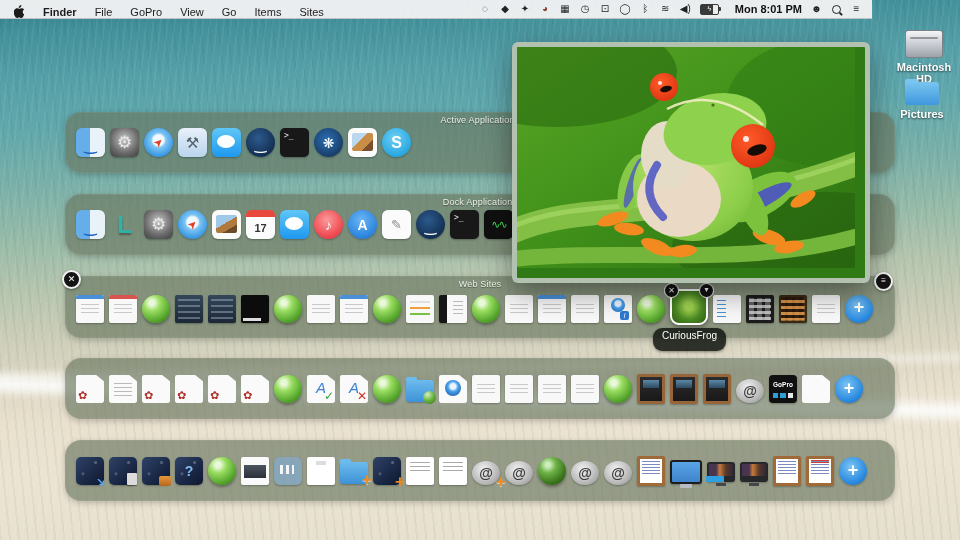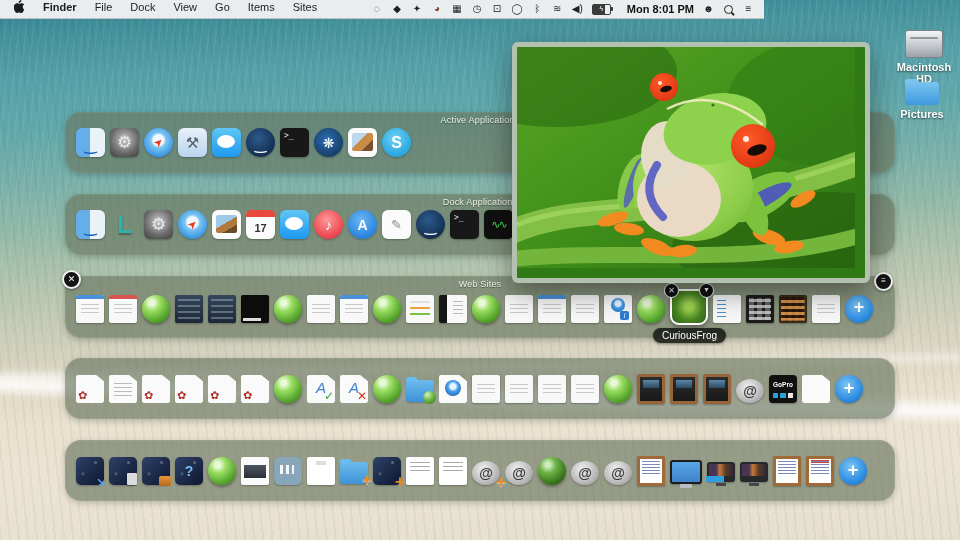--- a/index.html
+++ b/index.html
@@ -18,23 +18,23 @@
     background:
       repeating-linear-gradient(96deg, rgba(255,255,255,.055) 0 2px, rgba(255,255,255,0) 2px 7px),
       repeating-linear-gradient(84deg, rgba(10,60,70,.05) 0 2px, rgba(0,0,0,0) 2px 9px);}
   .foam{position:absolute;left:-20px;right:-20px;height:26px;z-index:1;
     background:linear-gradient(180deg, rgba(255,255,255,0), rgba(255,255,255,.85) 45%, rgba(255,255,255,.9) 62%, rgba(238,231,216,.15));
     filter:blur(3px);}
   .foam1{top:384px;transform:rotate(1.6deg);}
   .foam2{top:360px;height:14px;opacity:.5;transform:rotate(-1.2deg);}
 
   
-  .menubar{position:absolute;left:0;top:0;width:764px;height:18px;z-index:100;
+  .menubar{position:absolute;left:0;top:0;width:872px;height:18px;z-index:100;
     background:rgba(240,241,242,.97);border-bottom:1px solid rgba(0,0,0,.18);
-    display:flex;align-items:flex-start;justify-content:space-between;font-size:11px;color:#1c1c1c;}
+    display:flex;align-items:flex-end;justify-content:space-between;font-size:11px;color:#1c1c1c;}
   .mb-left{display:flex;align-items:center;gap:18px;padding-left:14px;}
   .mb-left .apple{display:flex;align-items:center;}
   .mb-left .apple svg{display:block;}
   .menu-item{cursor:default;}
   .menu-item.strong{font-weight:700;}
   .mb-right{display:flex;align-items:center;gap:9px;padding-right:10px;}
   .mb-ics{display:flex;align-items:center;gap:9px;}
   .mb-ic{font-size:10px;line-height:18px;color:#222;text-align:center;min-width:11px;cursor:default;}
   .mb-ic[data-n="color-sphere"]{color:#8a4436;}
   .mb-ic[data-n="dark-app"]{color:#111;}
@@ -220,39 +220,39 @@
   .ic-imacbadge{box-shadow:0 1px 2px rgba(0,0,0,.28);}
   .ic-imacbadge::before{box-shadow:-6px 9px 0 -3px #2e9fe0;}
 
   
   .preview-win{position:absolute;left:512px;top:42px;width:348px;height:231px;z-index:50;
     border:5px solid rgba(198,204,198,.88);border-radius:6px;background:#2f7a14;
     box-shadow:0 10px 28px rgba(0,0,0,.4);}
   .preview-win svg{display:block;border-radius:2px;}
 
   .pill{position:absolute;left:653px;top:328px;z-index:55;background:rgba(22,26,20,.88);
-    color:#fff;font-size:10px;padding:2px 9px 2px;border-radius:9px;box-shadow:0 1px 3px rgba(0,0,0,.4);}
+    color:#fff;font-size:10px;padding:2px 9px 10px;border-radius:9px;box-shadow:0 1px 3px rgba(0,0,0,.4);}
 </style>
 </head>
 <body>
 
 <div class="bg"></div>
 <div class="foam foam1"></div>
 <div class="foam foam2"></div>
 
 <div class="menubar">
   <div class="mb-left">
     <span class="apple">
       <svg width="11" height="13" viewBox="0 0 12 15">
           <path fill="#1c1c1c" d="M8.2 0c.1.9-.3 1.8-.8 2.4-.6.7-1.5 1.2-2.3 1.1-.1-.9.3-1.8.8-2.4C6.5.4 7.4 0 8.2 0zM11.4 11c-.3.8-.5 1.2-.9 1.9-.6 1-1.5 2.1-2.5 2.1-.9 0-1.2-.6-2.4-.6s-1.5.6-2.4.6c-1 0-1.8-1-2.4-2C-.8 10.4-1 7.3.2 5.6 1 4.4 2.2 3.7 3.3 3.7c1.1 0 1.8.6 2.7.6.9 0 1.4-.6 2.7-.6.9 0 1.9.5 2.7 1.4-2.4 1.3-2 4.7 0 5.9z"></path>
         </svg>
     </span>
     <span class="menu-item strong">Finder</span>
     <span class="menu-item">File</span>
-    <span class="menu-item">Dock</span>
+    <span class="menu-item">GoPro</span>
     <span class="menu-item">View</span>
     <span class="menu-item">Go</span>
     <span class="menu-item">Items</span>
     <span class="menu-item">Sites</span>
   </div>
   <div class="mb-right">
     <span class="mb-ics">
         <span class="mb-ic" data-n="app-ring">◌</span>
         <span class="mb-ic" data-n="dropbox">◆</span>
         <span class="mb-ic" data-n="window-manager">✦</span>

